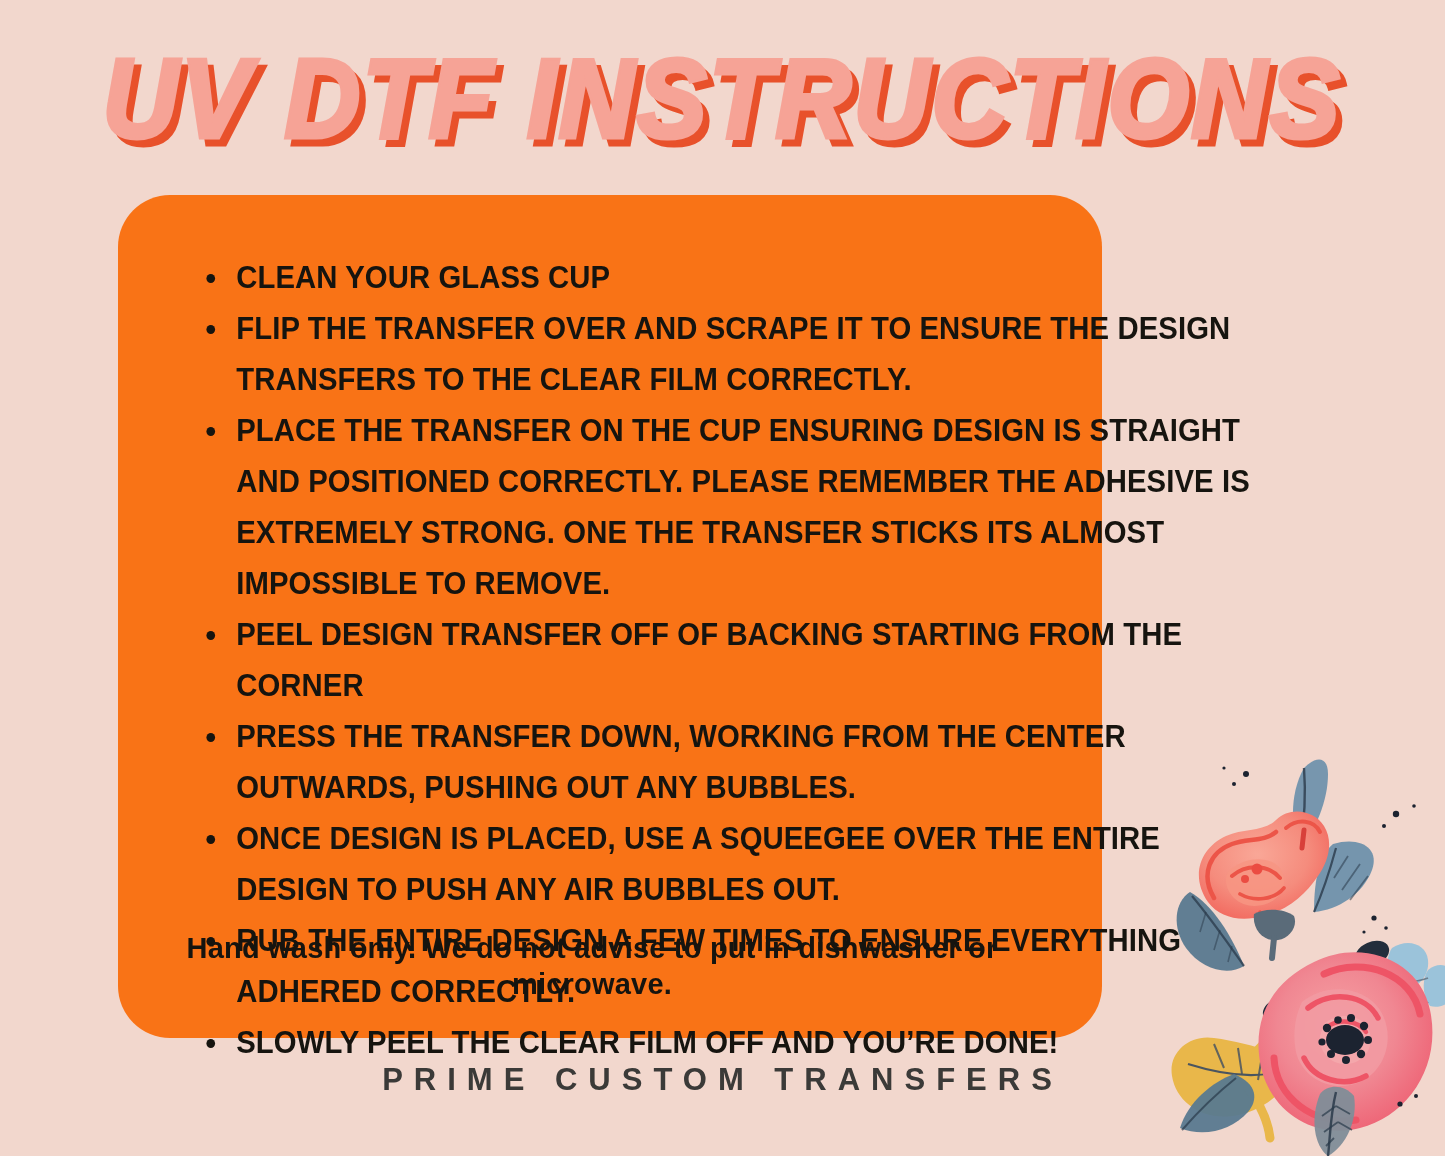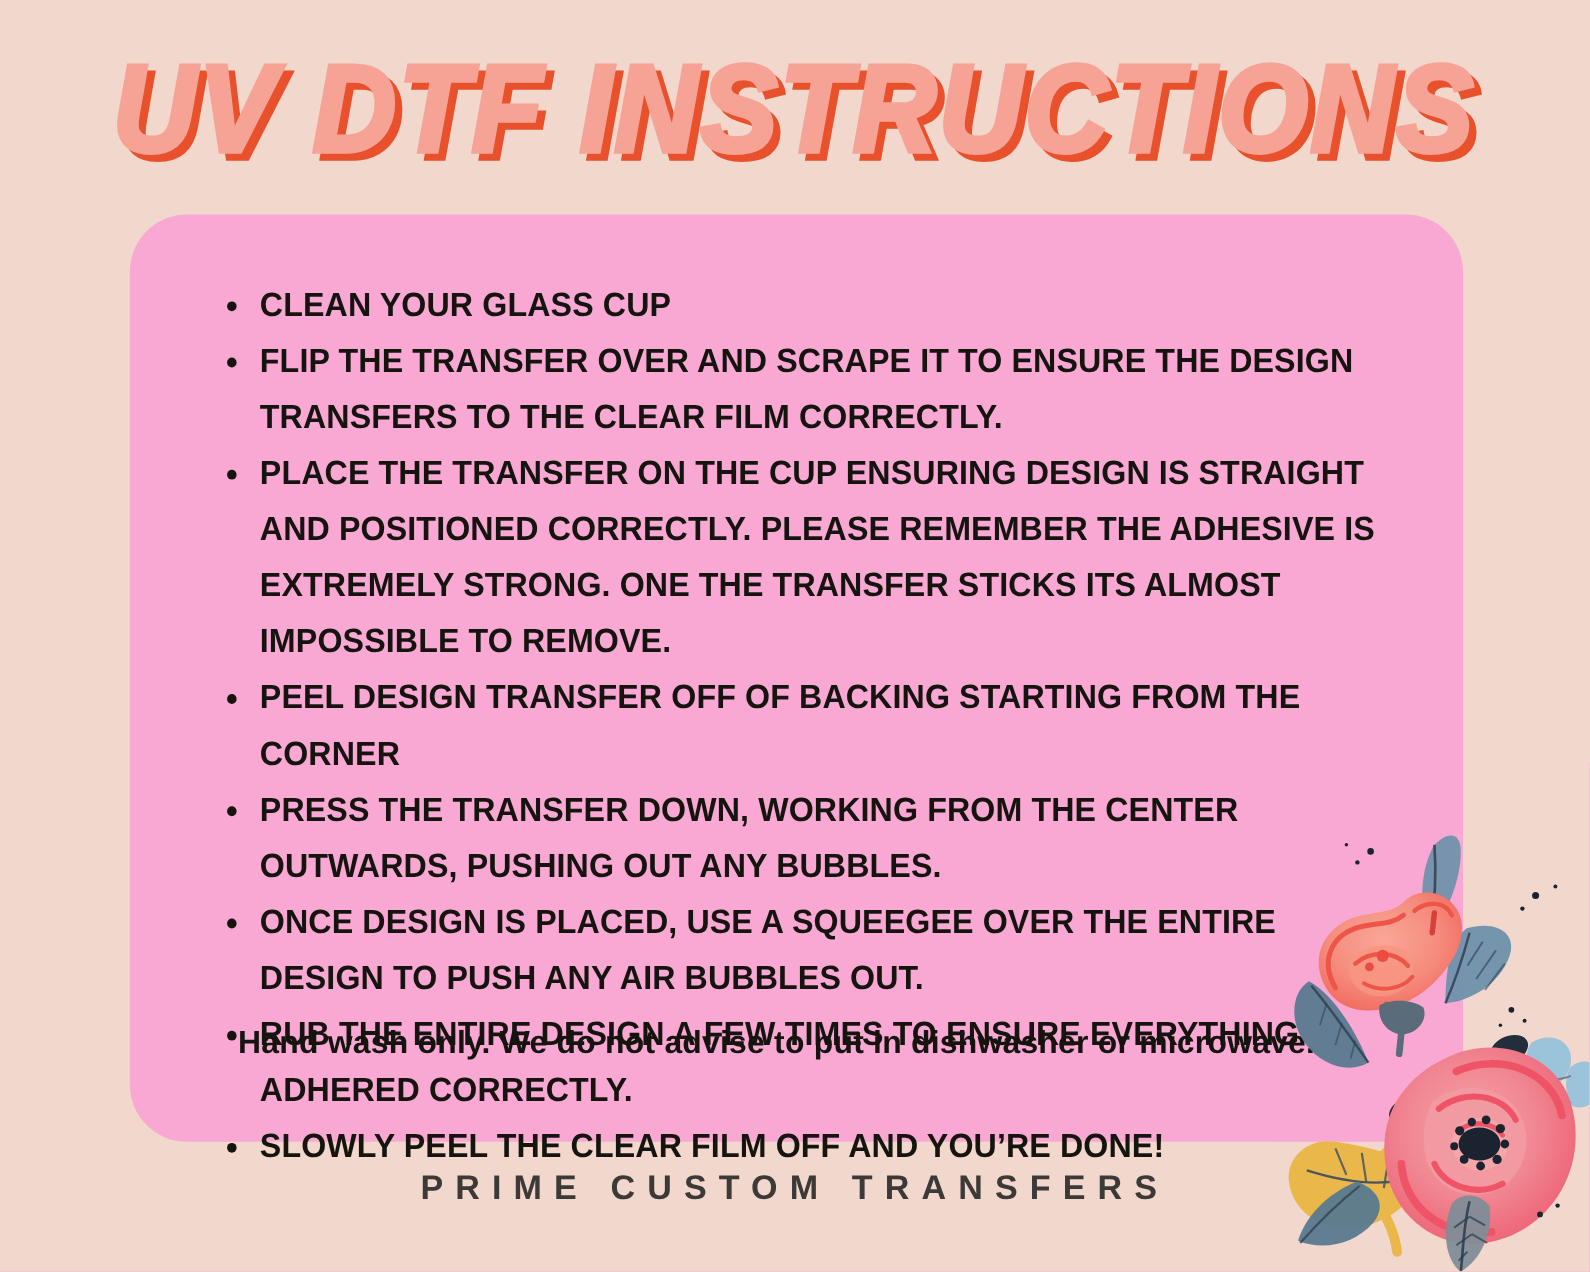--- a/index.html
+++ b/index.html
@@ -69,23 +69,23 @@
     position: relative;
     z-index: 1;
     white-space: nowrap;
   }
 
   
   #card {
     position: absolute;
     left: 118px;
     top: 195px;
-    width: 1212px;
+    width: 984px;
     height: 843px;
-    background: #f9a8d4;
+    background: #f97316;
     border-radius: 52px;
     z-index: 2;
   }
 
   
   #steps {
     position: absolute;
     left: 75px;
     top: 57px;
     width: 1105px;

